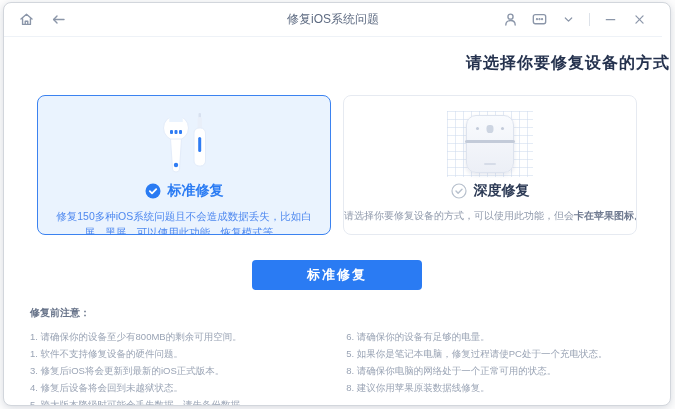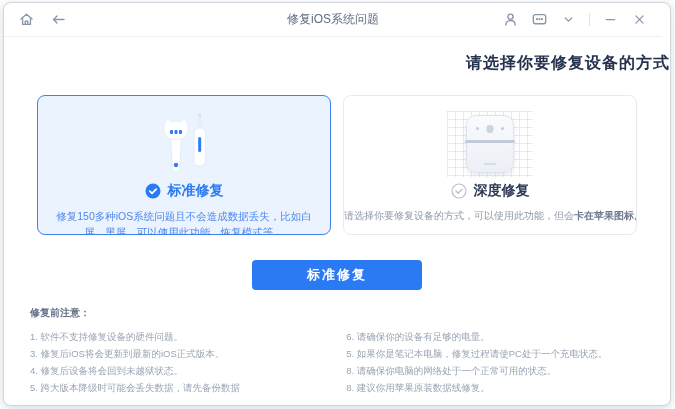--- a/index.html
+++ b/index.html
@@ -207,20 +207,21 @@
       <div class="card-desc"><span>请选择你要修复设备的方式，可以使用此功能，但会</span><b>卡在苹果图标。</b></div>
     </div>
   </div>
 
   <button class="primary-btn">标准修复</button>
 
   <div class="notes">
     <div class="notes-header">修复前注意：</div>
     <div class="notes-cols">
       <div class="notes-col left">
+        <div class="note">1. 请确保你的设备至少有800MB的剩余可用空间。</div>
         <div class="note">1. 软件不支持修复设备的硬件问题。</div>
         <div class="note">3. 修复后iOS将会更新到最新的iOS正式版本。</div>
         <div class="note">4. 修复后设备将会回到未越狱状态。</div>
         <div class="note">5. 跨大版本降级时可能会丢失数据，请先备份数据</div>
       </div>
       <div class="notes-col right">
         <div class="note">6. 请确保你的设备有足够的电量。</div>
         <div class="note">5. 如果你是笔记本电脑，修复过程请使PC处于一个充电状态。</div>
         <div class="note">8. 请确保你电脑的网络处于一个正常可用的状态。</div>
         <div class="note">8. 建议你用苹果原装数据线修复。</div>

